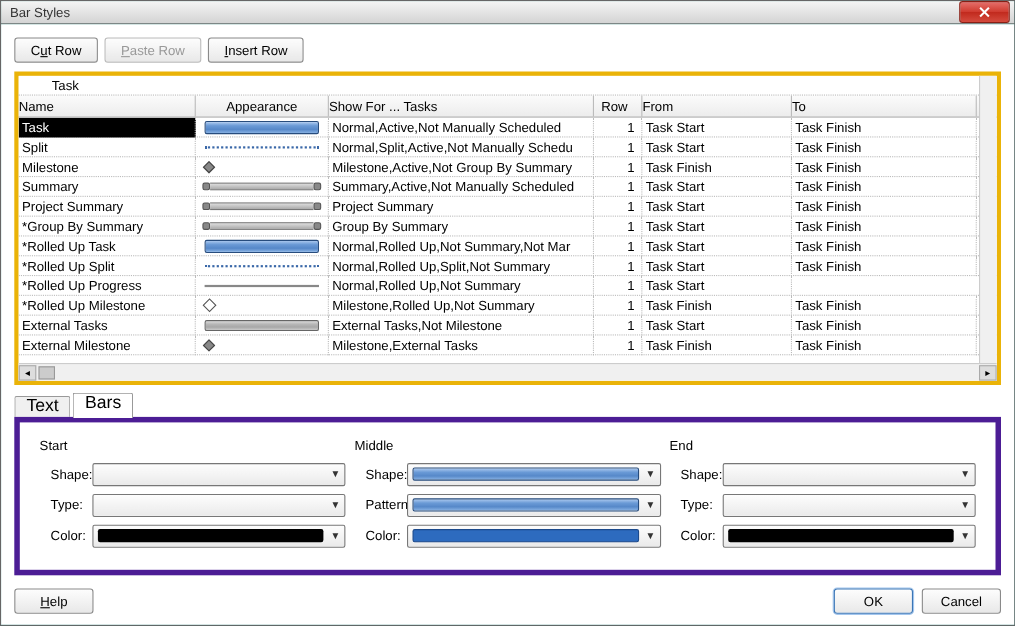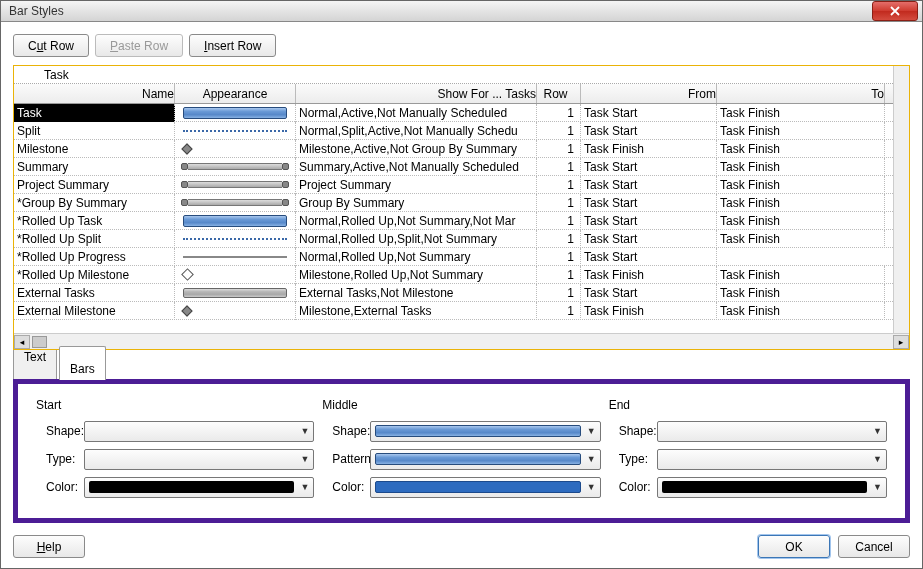--- a/index.html
+++ b/index.html
@@ -58,21 +58,21 @@
     border: 1px solid #8a8a8a;
     border-radius: 3px;
     font-size: 12px;
     display: inline-flex;
     align-items: center;
     cursor: pointer;
   }
   .btn[disabled] { color: #999; border-color: #bbb; cursor: default; }
   .underline { text-decoration: underline; }
   .grid-wrap {
-    border: 1px solid #eab308;
+    border: 4px solid #eab308;
     height: 285px;
     display: flex;
     flex-direction: column;
     position: relative;
   }
   .labelrow {
     height: 18px;
     border-bottom: 1px dotted #aaa;
     display: flex;
     align-items: center;
@@ -80,21 +80,21 @@
     background: #fff;
   }
   .colheaders {
     display: flex;
     height: 20px;
     background: linear-gradient(to bottom, #fbfbfb, #ececec);
     border-bottom: 1px solid #999;
   }
   .colheaders div {
     border-right: 1px solid #bbb;
-    text-align: right;
+    text-align: left;
     line-height: 20px;
     overflow: hidden;
     white-space: nowrap;
   }
   .rows { flex:1; overflow:hidden; background:#fff; }
   .row {
     display: flex;
     height: 18px;
     border-bottom: 1px dotted #bbb;
     align-items: center;
@@ -137,22 +137,22 @@
   .endcap { width:7px; height:7px; background:#888; border:1px solid #555; border-radius:2px; }
   .midbar { flex:1; height:7px; background:linear-gradient(to bottom,#ddd,#aaa); border-top:1px solid #777; border-bottom:1px solid #777;}
   .bar-line { width:104px; height:0; border-top:2px solid #888;}
   .diamond { width:9px; height:9px; background:#fff; border:1px solid #555; transform:rotate(45deg);}
   .diamond-filled { width:8px; height:8px; background:#888; border:1px solid #444; transform:rotate(45deg);}
   .diamond-wrap{ width:108px; display:flex; justify-content:flex-start; padding-left:2px;}
   
   .tabs { margin-top: 7px; display:flex; align-items:flex-end; height:22px; }
   .tab {
     border:1px solid #999; border-bottom:none;
-    padding: 15px 10px; background:#f0f0f0; margin-right:2px;
-    border-radius: 2px 2px 0 0; font-size:12px;
+    padding: 0 10px; background:#f0f0f0; margin-right:2px;
+    border-radius: 2px 2px 0 0; font-size:16px;
     cursor:pointer;
   }
   .tab.active { background:#fff; position:relative; top:1px; padding-bottom:4px;}
   .tabpanel {
     border:5px solid #4c1d95;
     padding: 14px 18px;
     display:flex;
     gap: 8px;
     background:#fff;
   }

